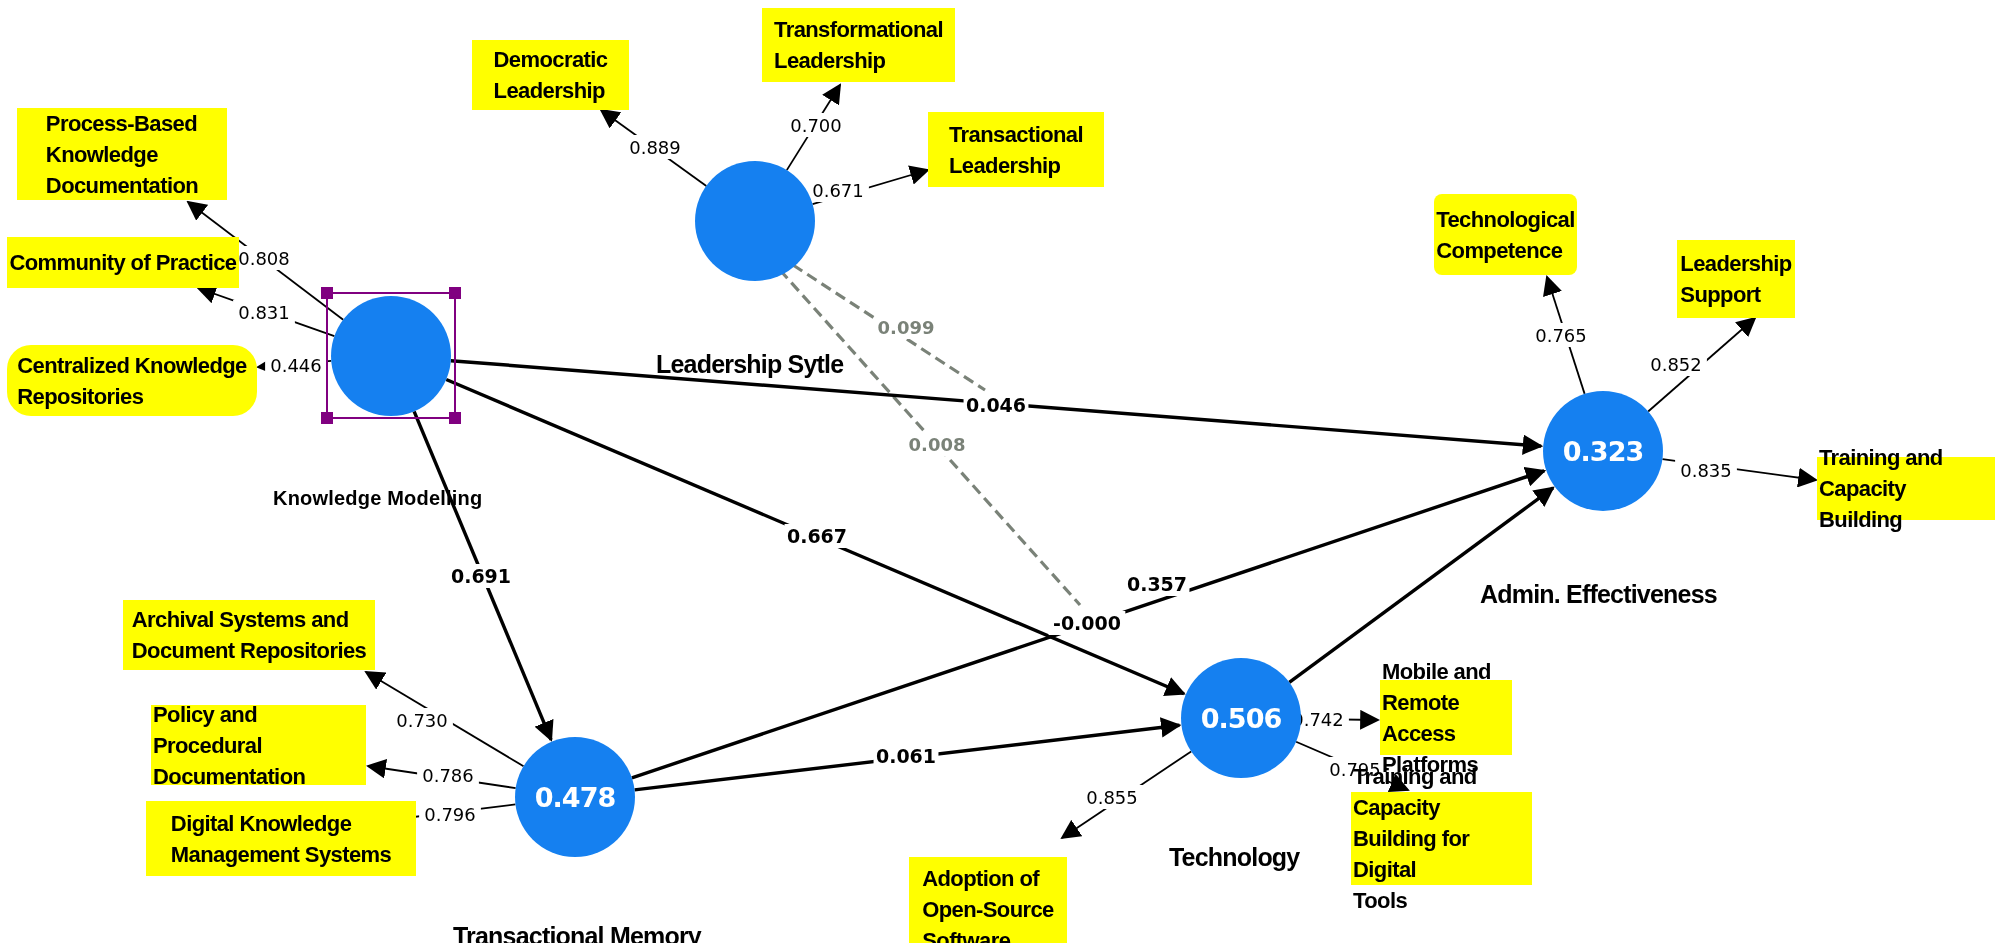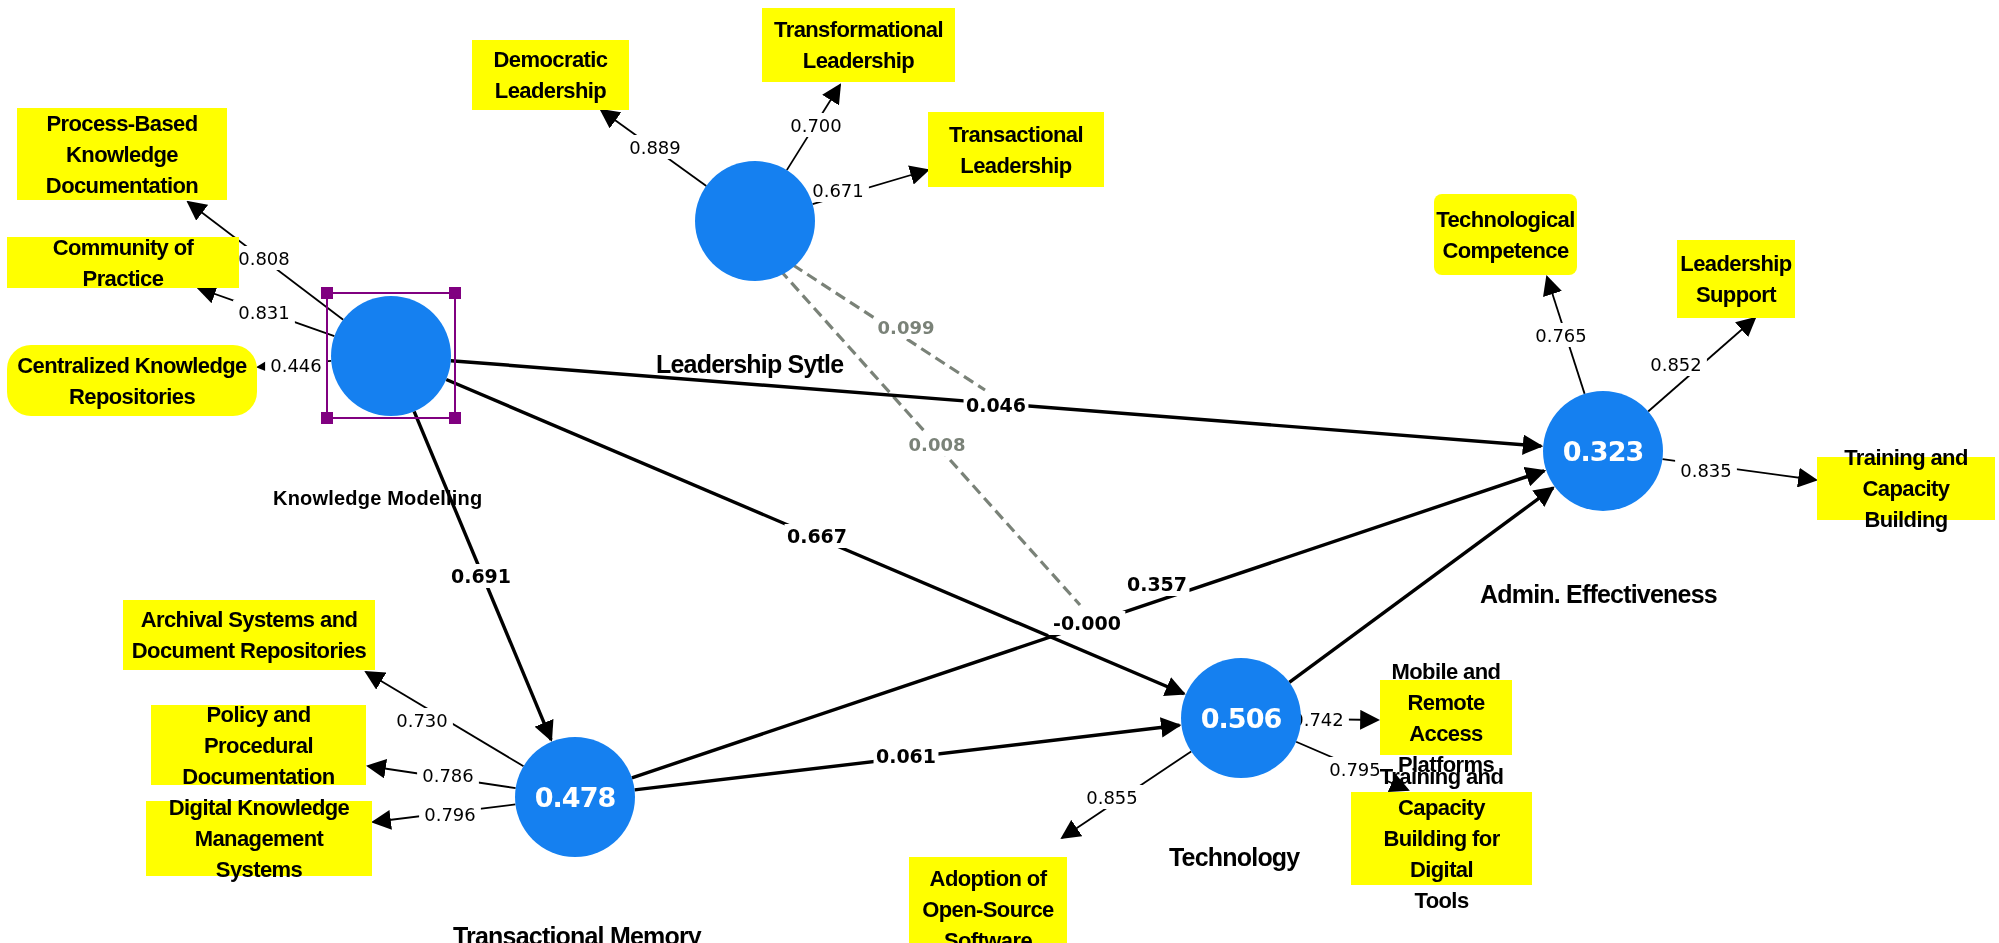--- a/index.html
+++ b/index.html
@@ -1,23 +1,23 @@
 <!DOCTYPE html>
 <html><head>
   <meta charset="utf-8">
   <style>
     html, body { margin: 0; padding: 0; background: #ffffff; }
     body { width: 1999px; height: 943px; position: relative; overflow: hidden;
            font-family: "DejaVu Sans", "Liberation Sans", sans-serif; }
     #stage { position: absolute; left: 0; top: 0; width: 1999px; height: 943px; }
     .indicator { position: absolute; background: #ffff00; color: #000;
                  font-family: "Liberation Sans", "DejaVu Sans", sans-serif; font-weight: bold;
-                 font-size: 22px; line-height: 31px; text-align: center;
+                 font-size: 22px; line-height: 31px; text-align: left;
                  display: flex; align-items: center; justify-content: center;
-                 letter-spacing: -0.6px; box-sizing: border-box; padding: 0 8px; white-space: pre-line; }
+                 letter-spacing: -0.6px; box-sizing: border-box; padding: 0 2px; white-space: pre-line; }
     .construct-name { position: absolute; font-family: "Liberation Sans", "DejaVu Sans", sans-serif;
                       font-weight: bold; font-size: 25px; color: #000; white-space: nowrap; letter-spacing: -0.8px; margin-top: 47px; }
     .construct-name.small { font-size: 20px; letter-spacing: 0.2px; }
     svg text { font-family: "DejaVu Sans", "Liberation Sans", sans-serif; }
   </style>
 </head>
 <body>
 
 <div id="stage">
   <svg id="svg" width="1999" height="943" viewBox="0 0 1999 943">
@@ -142,21 +142,21 @@
 Competence</div>
   <div class="indicator" style="left:1677px;top:240px;width:118px;height:78px;">Leadership
 Support</div>
   <div class="indicator" style="left:1817px;top:457px;width:178px;height:63px;">Training and
 Capacity Building</div>
 
   <div class="indicator" style="left:117px;top:600px;width:252px;height:70px;margin-left:6px;">Archival Systems and
 Document Repositories</div>
   <div class="indicator" style="left:151px;top:705px;width:215px;height:80px;">Policy and Procedural
 Documentation</div>
-  <div class="indicator" style="left:146px;top:801px;width:226px;height:75px;">Digital Knowledge
+  <div class="indicator" style="left:146px;top:801px;width:270px;height:75px;">Digital Knowledge
 Management Systems</div>
 
   <div class="indicator" style="left:909px;top:838px;width:158px;height:105px;margin-top:19px;">Adoption of
 Open-Source
 Software</div>
   <div class="indicator" style="left:1380px;top:680px;width:132px;height:75px;">Mobile and Remote
 Access Platforms</div>
   <div class="indicator" style="left:1351px;top:792px;width:181px;height:93px;">Training and Capacity
 Building for Digital
 Tools</div>

